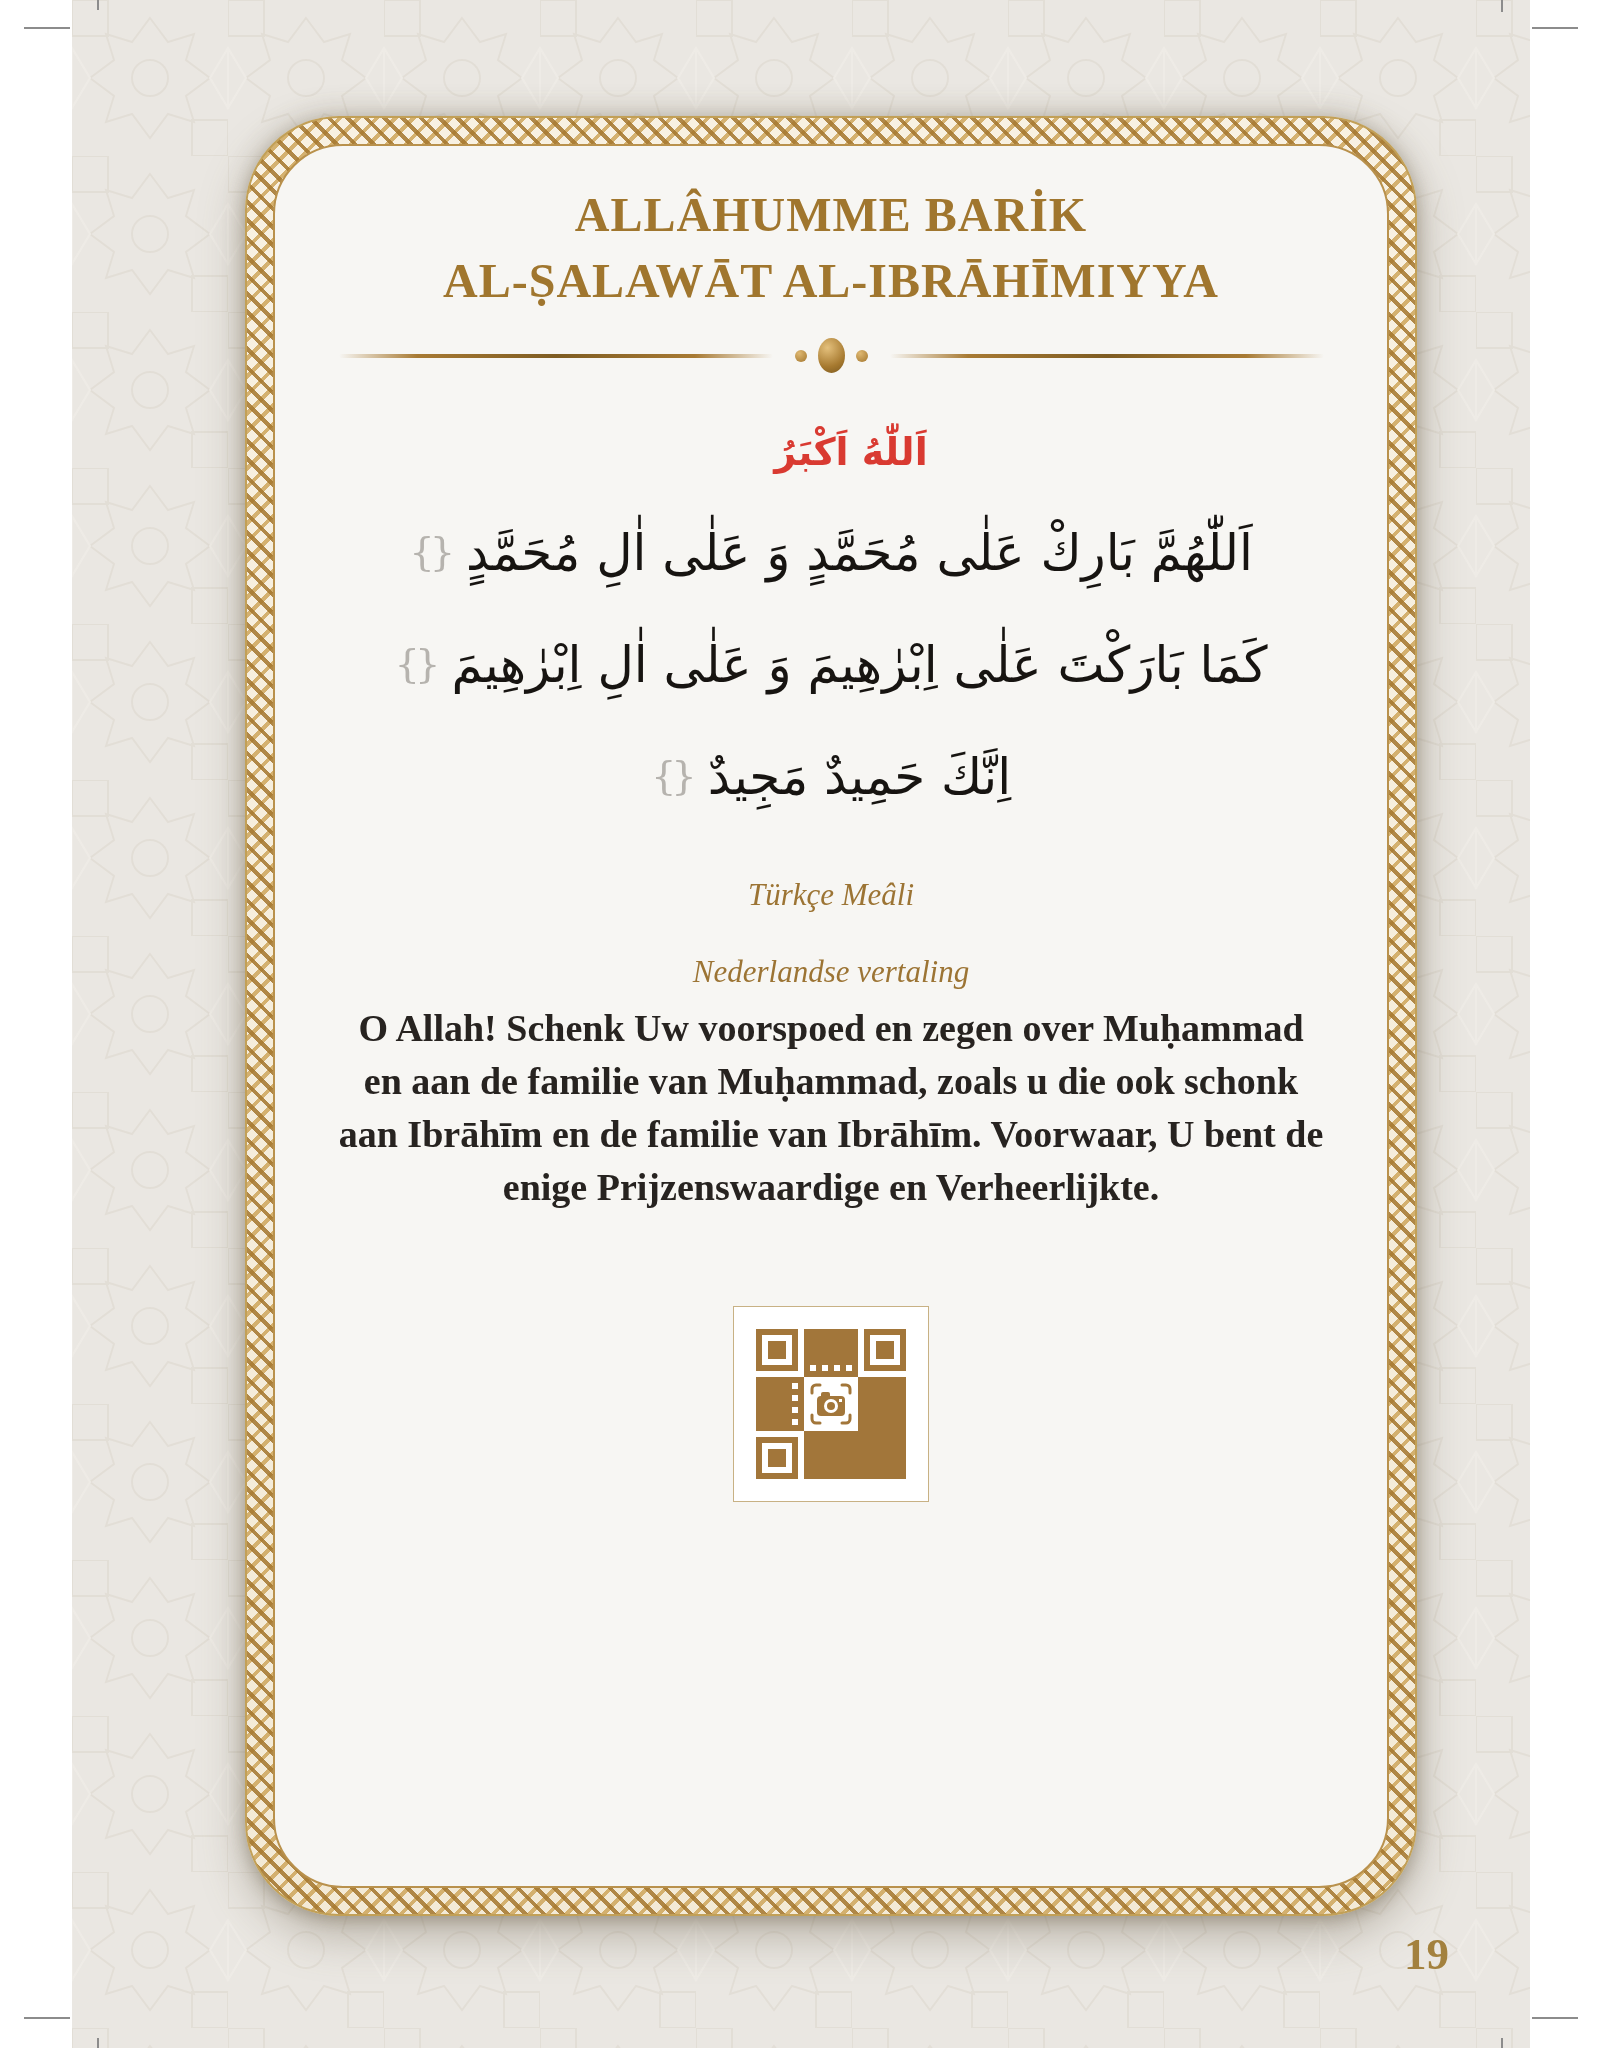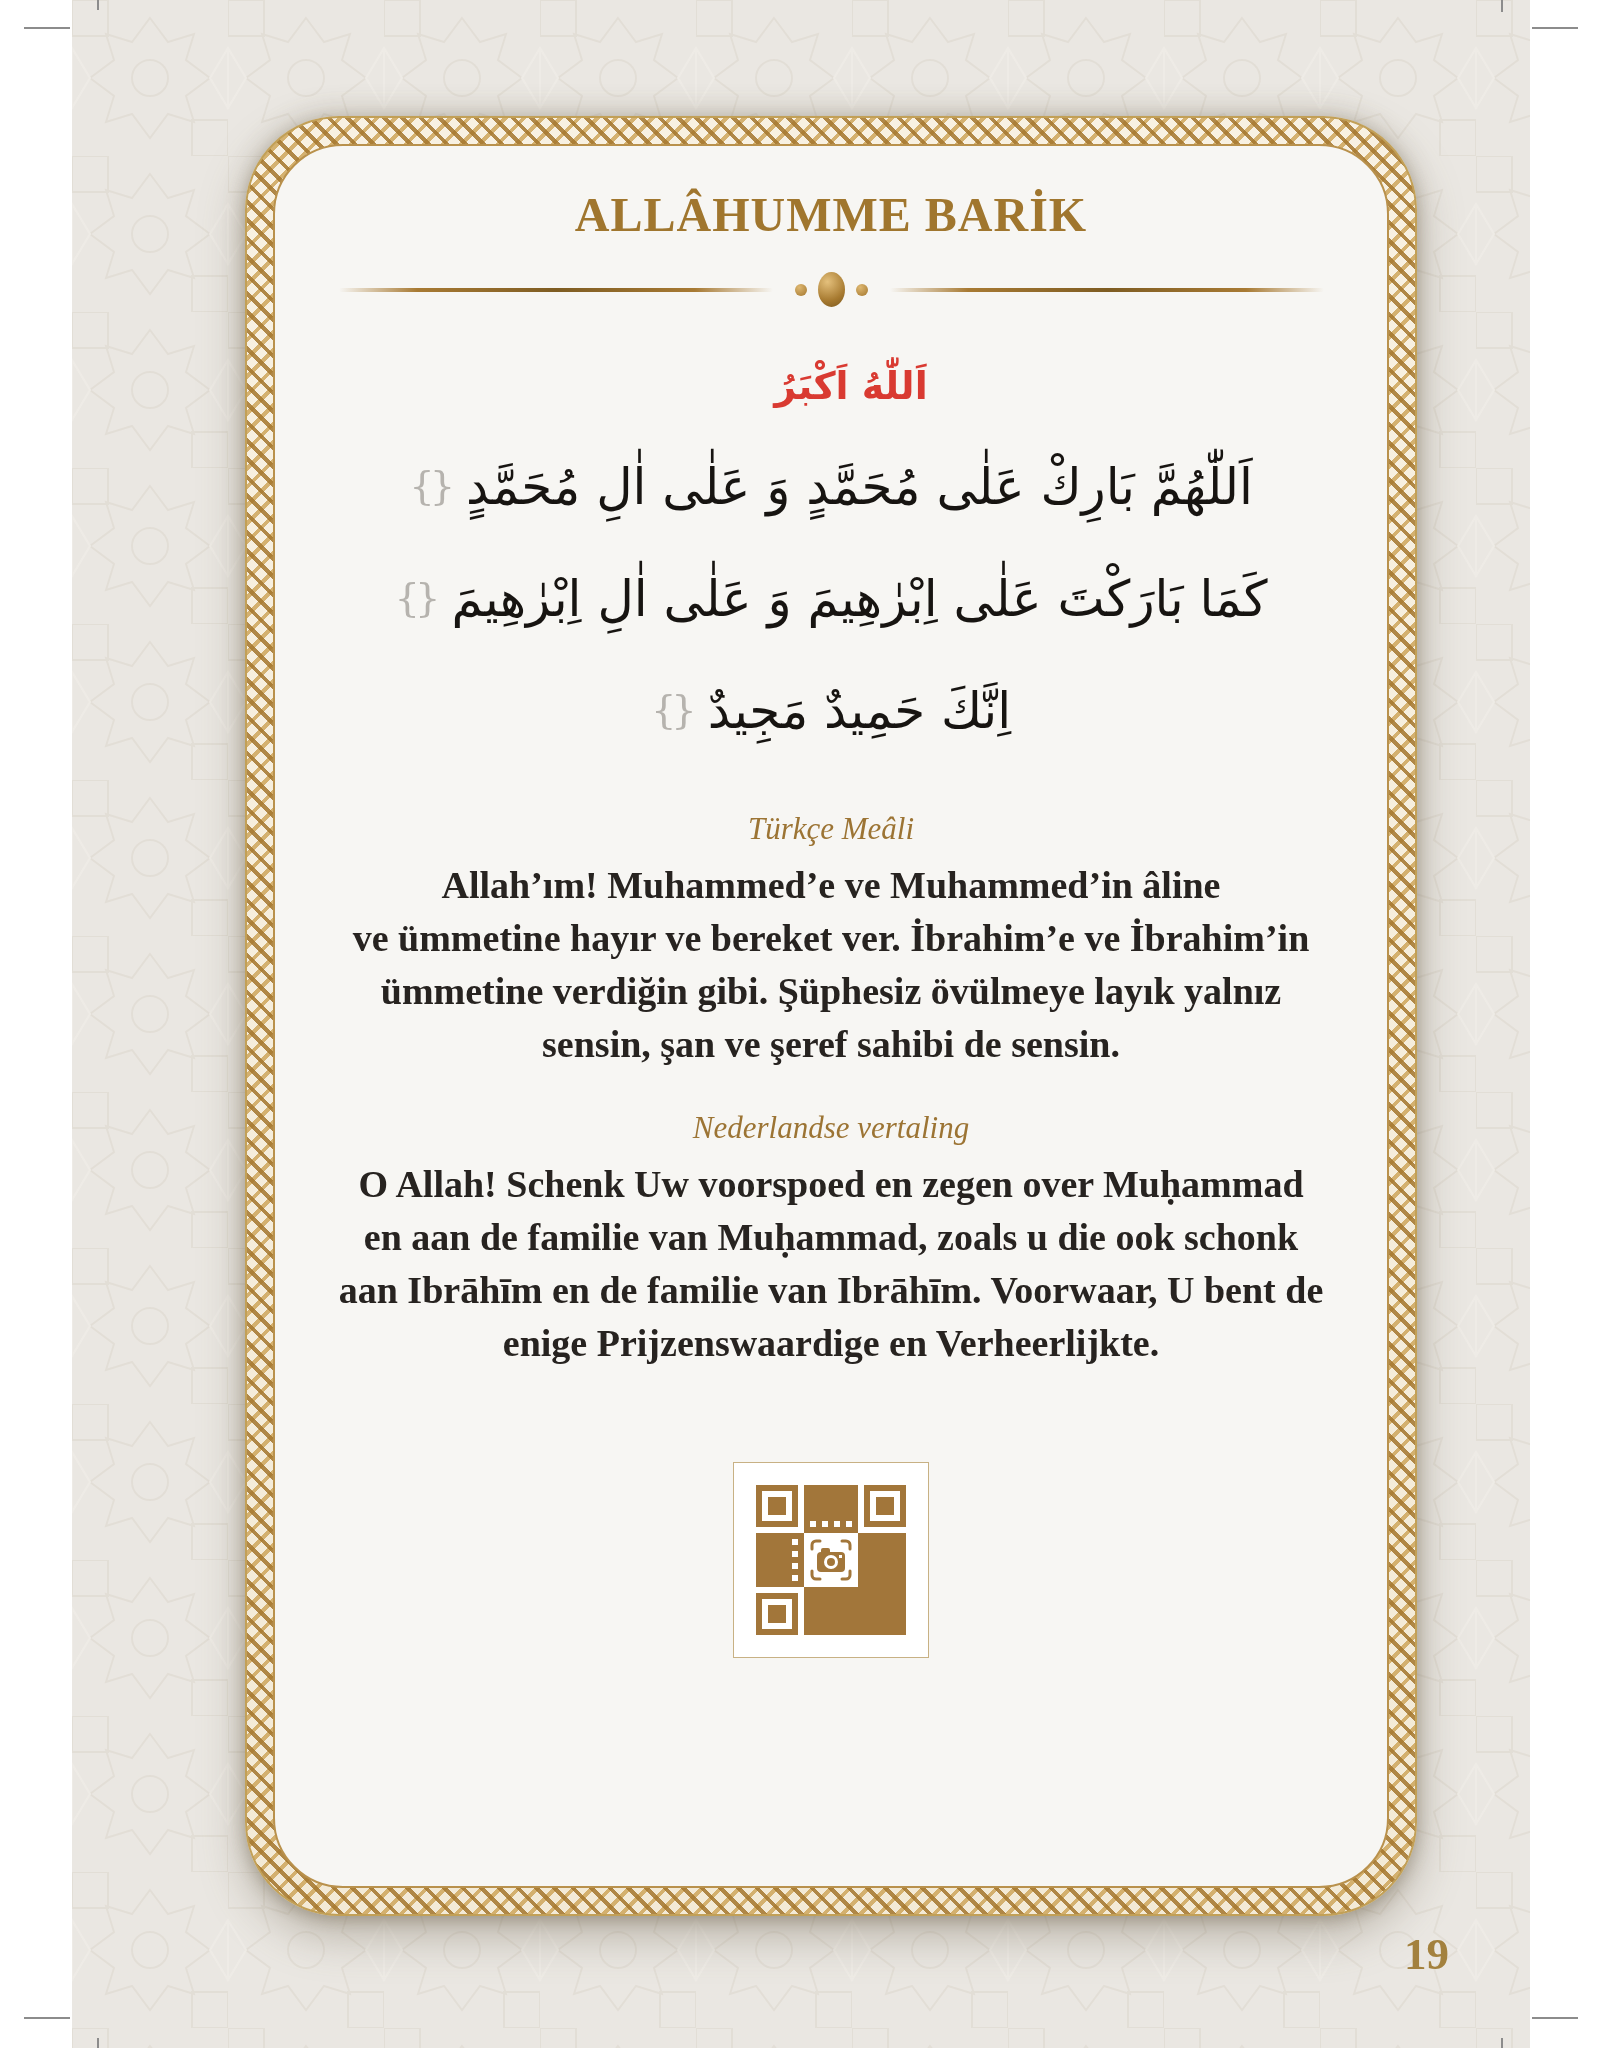--- a/index.html
+++ b/index.html
@@ -99,20 +99,21 @@
   <div class="mark" style="left:97px;top:2038px;width:2px;height:10px"></div>
   <div class="mark" style="left:1532px;top:2017px;width:46px;height:2px"></div>
   <div class="mark" style="left:1501px;top:2038px;width:2px;height:10px"></div>
 </div>
 
 <div class="frame">
   <div class="card">
 
     <div class="title">
       <div>ALLÂHUMME BARİK</div>
+      <div>AL-ṢALAWĀT AL-IBRĀHĪMIYYA</div>
     </div>
 
     <div class="divider">
       <div class="dline"></div>
       <div class="ornament">
         <div class="dot-small"></div>
         <div class="dot-big"></div>
         <div class="dot-small"></div>
       </div>
       <div class="dline"></div>
@@ -129,26 +130,20 @@
         <span class="bracket">{}</span>
         <span class="arabic-text">كَمَا بَارَكْتَ عَلٰى اِبْرٰهِيمَ وَ عَلٰى اٰلِ اِبْرٰهِيمَ</span>
       </div>
       <div class="arabic-line">
         <span class="bracket">{}</span>
         <span class="arabic-text">اِنَّكَ حَمِيدٌ مَجِيدٌ</span>
       </div>
     </div>
 
     <div class="section-heading turkish-heading">Türkçe Meâli</div>
-    <div class="body-lines">
-      <div class="body-line">Allah’ım! Muhammed’e ve Muhammed’in âline</div>
-      <div class="body-line">ve ümmetine hayır ve bereket ver. İbrahim’e ve İbrahim’in</div>
-      <div class="body-line">ümmetine verdiğin gibi. Şüphesiz övülmeye layık yalnız</div>
-      <div class="body-line">sensin, şan ve şeref sahibi de sensin.</div>
-    </div>
 
     <div class="section-heading dutch-heading">Nederlandse vertaling</div>
     <div class="body-lines">
       <div class="body-line">O Allah! Schenk Uw voorspoed en zegen over Muḥammad</div>
       <div class="body-line">en aan de familie van Muḥammad, zoals u die ook schonk</div>
       <div class="body-line">aan Ibrāhīm en de familie van Ibrāhīm. Voorwaar, U bent de</div>
       <div class="body-line">enige Prijzenswaardige en Verheerlijkte.</div>
     </div>
 
     <div class="qr-box">

